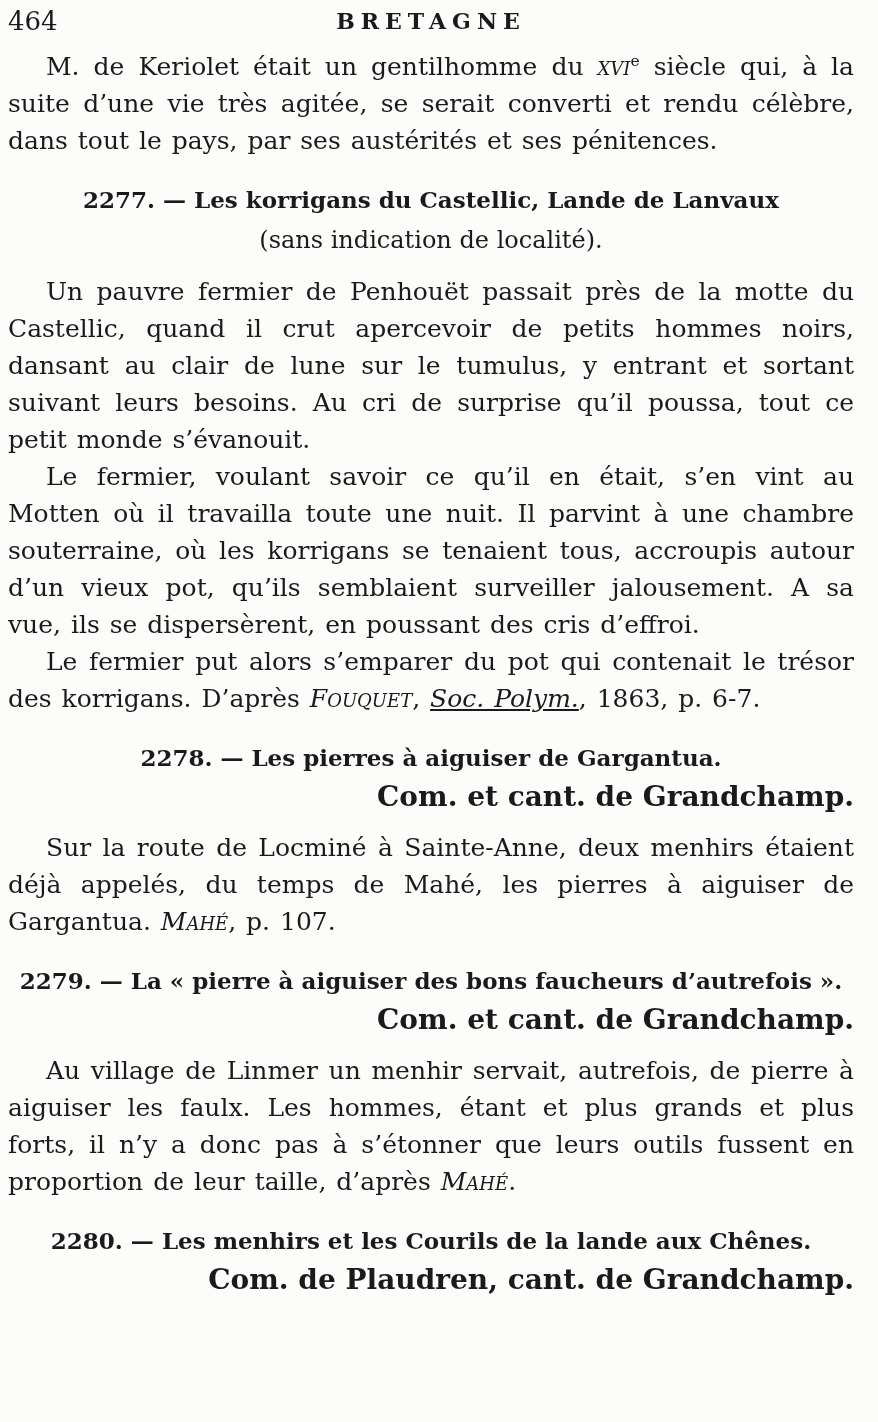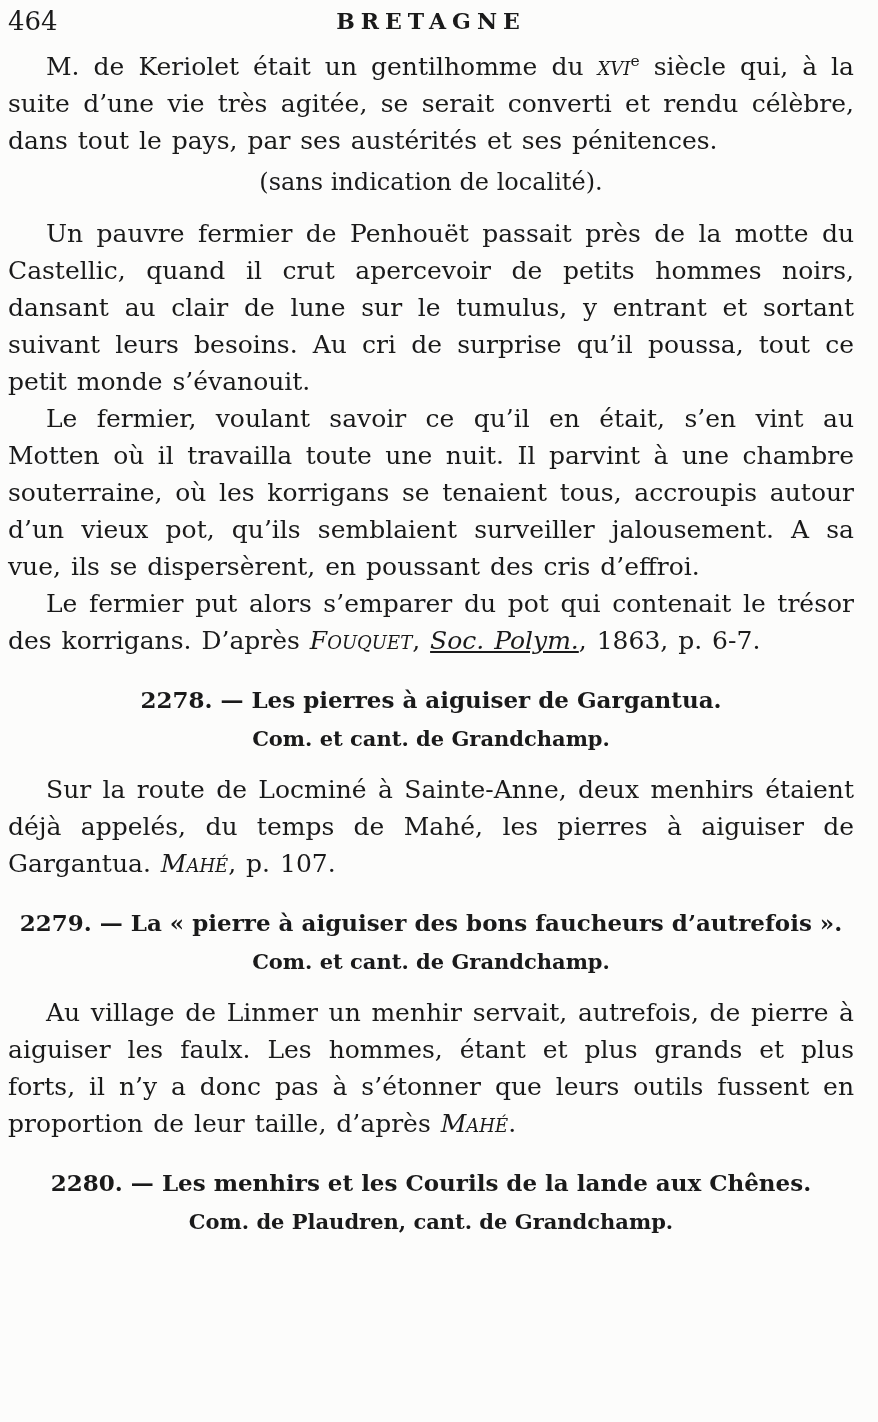--- a/index.html
+++ b/index.html
@@ -54,40 +54,42 @@
   .entry-subtitle {
     margin: 8px 0 0 0;
     text-align: center;
   }
   .plain-sub {
     font-size: 24px;
     font-weight: normal;
     line-height: 30px;
   }
   .bold-sub {
-    font-size: 21px;
+    font-size: 28px;
     font-weight: bold;
     line-height: 28px;
+    text-align: right;
   }
   .seg-smallcaps { font-variant: small-caps; font-style: italic; }
   .seg-italic { font-style: italic; text-decoration: underline; }
   sup { font-size: 0.62em; line-height: 0; }
 </style>
 </head>
 <body>
 
 <div class="page">
 
   <div class="pagehead">
     <span class="pagenum">464</span>
     <span class="runhead">BRETAGNE</span>
   </div>
 
   <p class="par intro"><span>M. de Keriolet était un gentilhomme du </span><span class="seg-smallcaps">xvi</span><sup>e</sup><span> siècle qui, à la suite d’une vie très agitée, se serait converti et rendu célèbre, dans tout le pays, par ses austérités et ses pénitences.</span></p>
 
+  <h2 class="entry-heading">2277. — Les korrigans du Castellic, Lande de Lanvaux</h2>
   <p class="entry-subtitle plain-sub">(sans indication de localité).</p>
   <p class="par after-sub">Un pauvre fermier de Penhouët passait près de la motte du Castellic, quand il crut apercevoir de petits hommes noirs, dansant au clair de lune sur le tumulus, y entrant et sortant suivant leurs besoins. Au cri de surprise qu’il poussa, tout ce petit monde s’évanouit.</p>
   <p class="par">Le fermier, voulant savoir ce qu’il en était, s’en vint au Motten où il travailla toute une nuit. Il parvint à une chambre souterraine, où les korrigans se tenaient tous, accroupis autour d’un vieux pot, qu’ils semblaient surveiller jalousement. A sa vue, ils se dispersèrent, en poussant des cris d’effroi.</p>
   <p class="par"><span>Le fermier put alors s’emparer du pot qui contenait le trésor des korrigans. D’après </span><span class="seg-smallcaps">Fouquet</span><span>, </span><span class="seg-italic">Soc. Polym.</span><span>, 1863, p. 6-7.</span></p>
 
   <h2 class="entry-heading">2278. — Les pierres à aiguiser de Gargantua.</h2>
   <p class="entry-subtitle bold-sub">Com. et cant. de Grandchamp.</p>
   <p class="par after-sub"><span>Sur la route de Locminé à Sainte-Anne, deux menhirs étaient déjà appelés, du temps de Mahé, les pierres à aiguiser de Gargantua. </span><span class="seg-smallcaps">Mahé</span><span>, p. 107.</span></p>
 
   <h2 class="entry-heading">2279. — La « pierre à aiguiser des bons faucheurs d’autrefois ».</h2>

